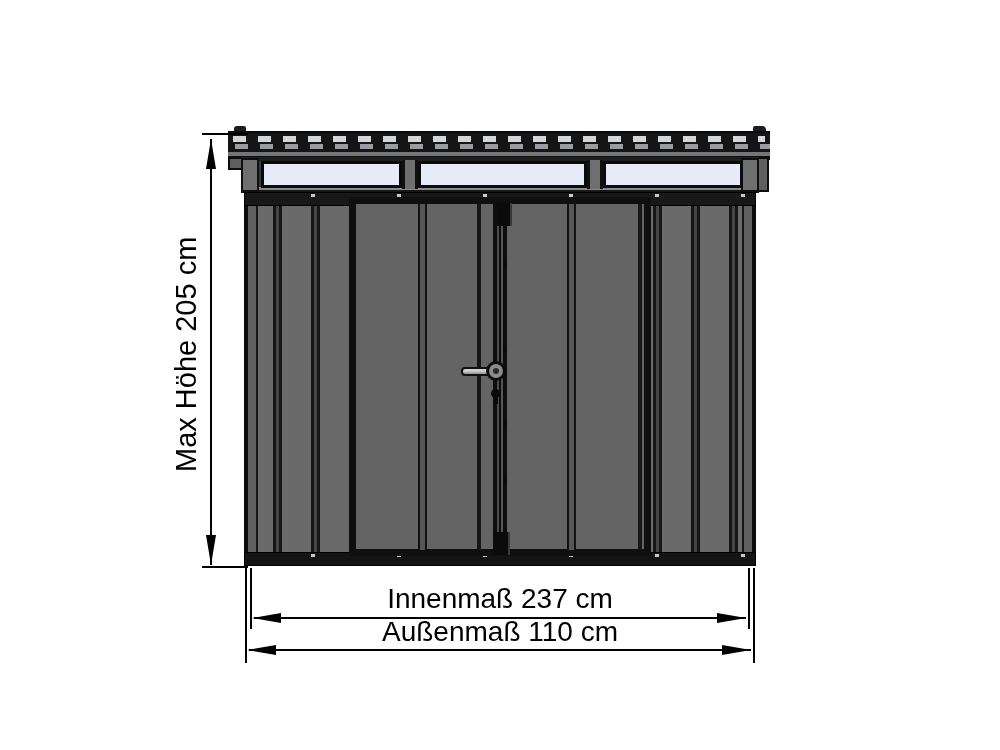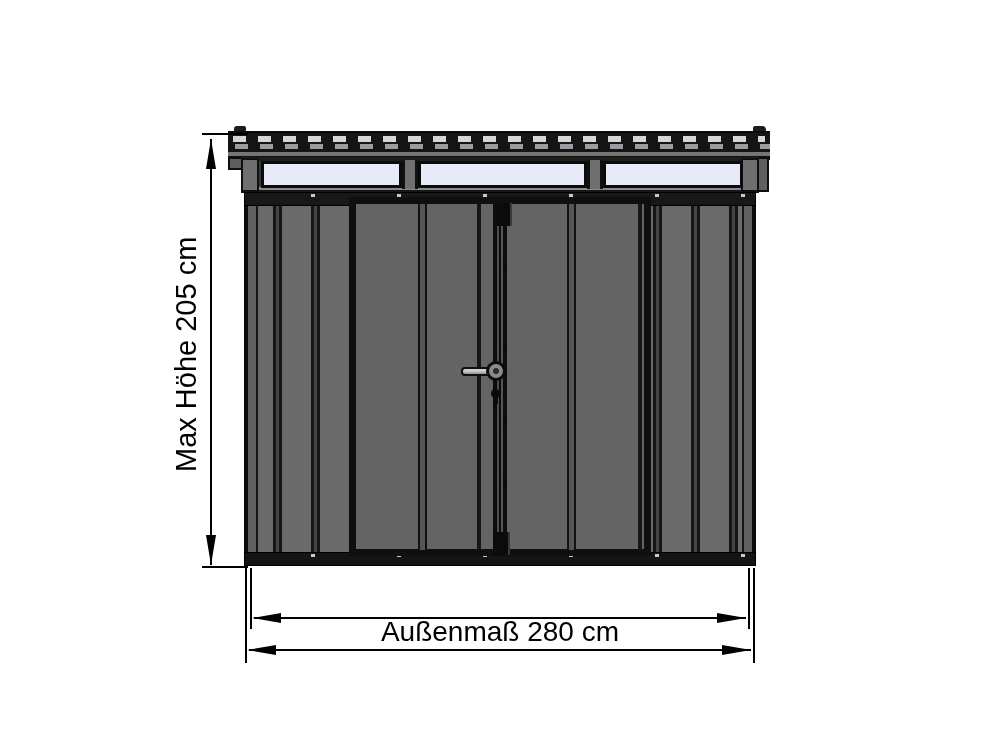--- a/index.html
+++ b/index.html
@@ -138,22 +138,23 @@
   <div class="abs dim-line-v"></div>
   <div class="abs arr arr-up"></div>
   <div class="abs arr arr-down"></div>
   <div class="abs label-height">Max Höhe 205 cm</div>
 
   <div class="abs witness wit-lo"></div>
   <div class="abs witness wit-li"></div>
   <div class="abs witness wit-ri"></div>
   <div class="abs witness wit-ro"></div>
 
+  <div class="abs dim-label label-inner">Innenmaß 237 cm</div>
   <div class="abs dim-line-h inner-line"></div>
   <div class="abs arr arr-left ia-l"></div>
   <div class="abs arr arr-right ia-r"></div>
 
-  <div class="abs dim-label label-outer">Außenmaß 280 cm</div>
+  <div class="abs dim-label label-outer">Außenmaß 110 cm</div>
   <div class="abs dim-line-h outer-line"></div>
   <div class="abs arr arr-left oa-l"></div>
   <div class="abs arr arr-right oa-r"></div>
 
 </div>
 
 </body></html>

